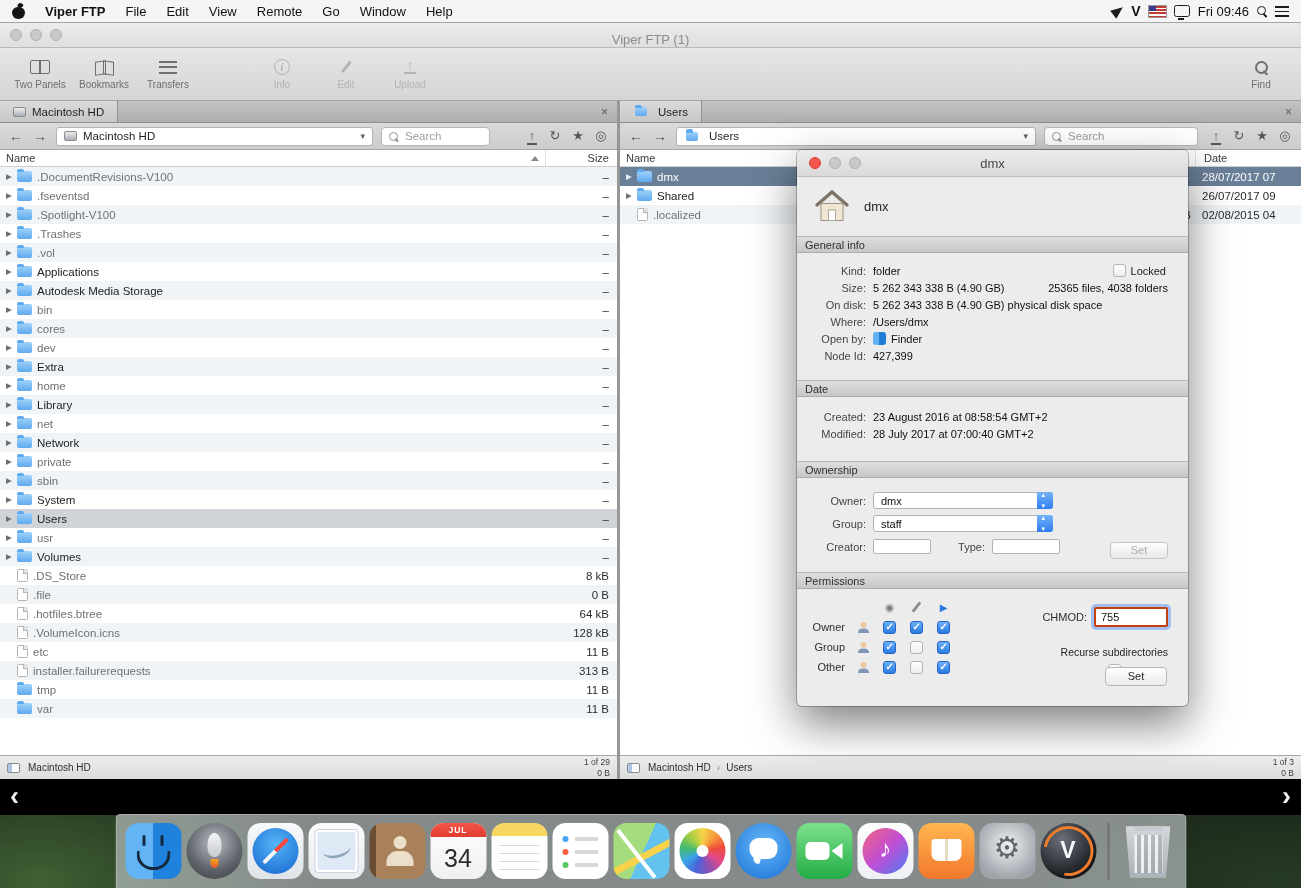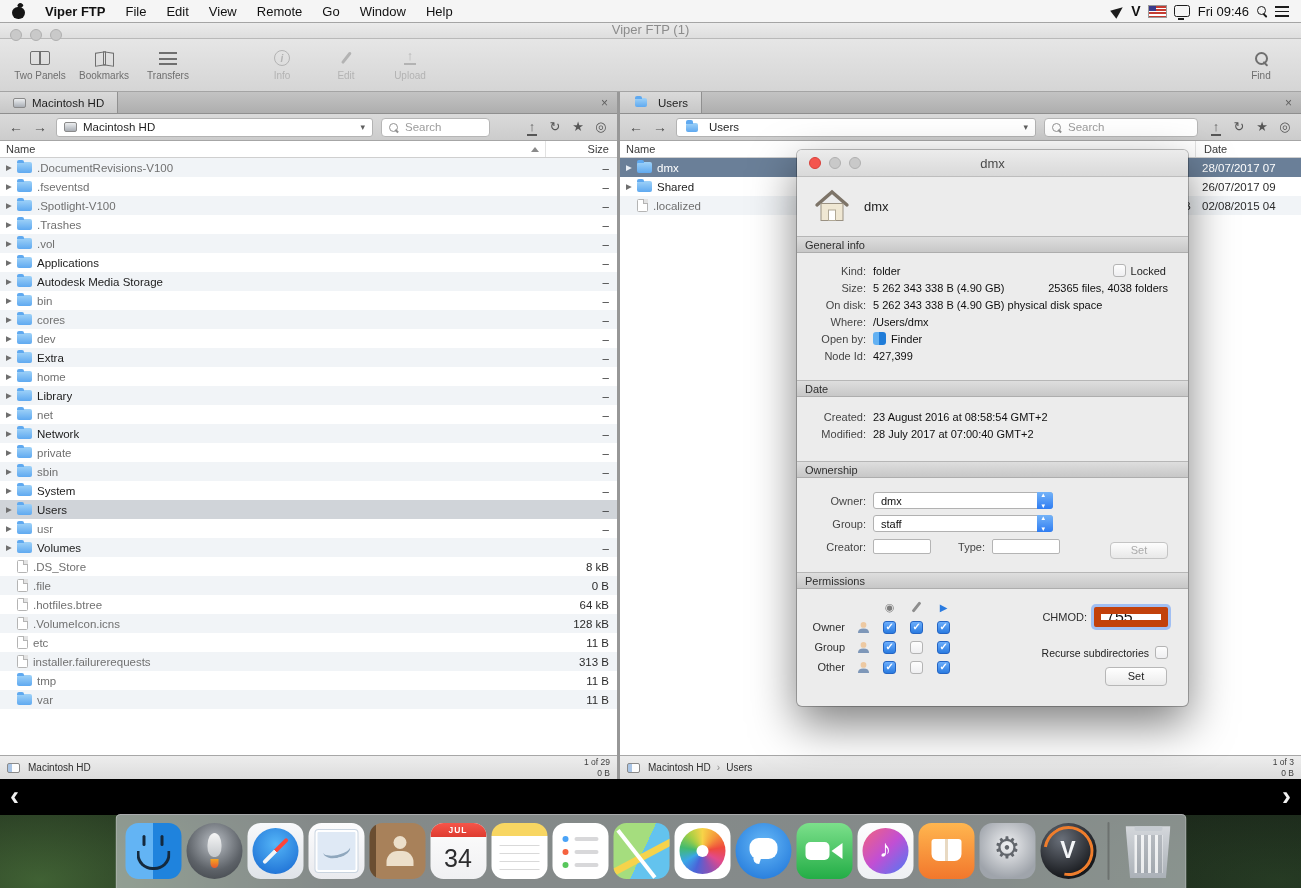--- a/index.html
+++ b/index.html
@@ -32,22 +32,22 @@
   .mb-display { width:16px; height:12px; border:1.6px solid #1c1c1c; border-radius:2.5px; position:relative; flex:none; }
   .mb-display::after { content:""; position:absolute; left:3.5px; bottom:-3.6px; width:5.5px; height:2px; background:#1c1c1c; }
   .mb-clock { font-size:13px; }
   .mb-search { width:10px; height:10px; position:relative; flex:none; }
   .mb-search::before { content:""; position:absolute; left:0; top:0; width:7px; height:7px; border:1.7px solid #1c1c1c; border-radius:50%; }
   .mb-search::after { content:""; position:absolute; left:6.6px; top:6.6px; width:4.5px; height:1.8px; background:#1c1c1c; transform:rotate(45deg); transform-origin:0 0; border-radius:1px; }
   .mb-nc { width:14px; height:11px; background:repeating-linear-gradient(180deg,#1c1c1c 0 1.6px,transparent 1.6px 4.7px); flex:none; }
 
   
   .app-window { position:absolute; top:22px; left:0; width:1301px; height:757px; background:#ececec; display:flex; flex-direction:column; z-index:10; }
-  .titlebar { height:17px; flex:none; background:linear-gradient(#ececec,#dedede); border-bottom:1px solid #b9b9b9;
-    position:relative; display:flex; align-items:flex-start; justify-content:center; color:#8c8c8c; font-size:13px; }
+  .titlebar { height:26px; flex:none; background:linear-gradient(#ececec,#dedede); border-bottom:1px solid #b9b9b9;
+    position:relative; display:flex; align-items:flex-end; justify-content:center; color:#8c8c8c; font-size:13px; }
   .lights { position:absolute; left:10px; top:7px; display:flex; gap:8px; }
   .light { width:12px; height:12px; border-radius:50%; background:#c9c9c9; border:1px solid #b0b0b0; }
   .light.red { background:#f4554e; border-color:#d8403a; }
 
   .toolbar { height:53px; flex:none; background:linear-gradient(#e6e6e6,#d5d5d5); border-bottom:1px solid #a4a4a4;
     display:flex; align-items:center; padding:0 14px; gap:12px; }
   .tb-btn { display:flex; flex-direction:column; align-items:center; justify-content:center; gap:3px; min-width:52px; color:#6e6e6e; }
   .tb-label { font-size:10px; }
   .tb-btn.disabled { color:#b3b3b3; }
   .glyph { height:18px; display:flex; align-items:center; justify-content:center; }
@@ -187,23 +187,23 @@
     border:1px solid #c4c4c4; border-radius:4px; color:#ababab; text-align:center; line-height:15px; font-size:11px; }
   .sec-perm { height:117px; position:relative; padding-top:8px; }
   .perm-grid { display:grid; grid-template-columns:46px 26px 27px 27px 27px; grid-template-rows:20px 20px 20px 20px; margin-left:7px; }
   .perm-grid > span { display:flex; align-items:center; justify-content:center; }
   .perm-label { justify-content:flex-end !important; padding-right:5px; color:#2e2e2e; font-size:11px; }
   .read-glyph::after { content:"◉"; color:#7d7d7d; font-size:11px; }
   .write-glyph { position:relative; }
   .write-glyph::after { content:""; position:absolute; width:3px; height:12px; background:#8e8e8e; border-radius:1px; transform:rotate(38deg); }
   .exec-glyph::after { content:"▶"; color:#2a7be0; font-size:10px; }
   .chmod-wrap { position:absolute; right:20px; top:18px; display:flex; align-items:center; gap:7px; color:#2e2e2e; }
-  .chmod-input { width:74px; height:20px; background:#fff; border:7px solid #c2410c; border-radius:2px;
-    box-shadow:0 0 0 3px rgba(100,155,250,.55); font:inherit; font-size:16px; padding:0 5px; outline:none; color:#111; }
-  .recurse-wrap { position:absolute; right:20px; top:57px; display:flex; align-items:center; gap:6px; font-size:10.5px; color:#222; }
+  .chmod-input { width:74px; height:20px; background:#fff; border:2px solid #c2410c; border-radius:2px;
+    box-shadow:0 0 0 3px rgba(100,155,250,.55); font:inherit; font-size:11px; padding:0 5px; outline:none; color:#111; }
+  .recurse-wrap { position:absolute; right:20px; top:57px; display:flex; align-items:center; gap:6px; font-size:10.5px; color:#222;flex-direction:column; }
   .btn-set { position:absolute; right:21px; top:78px; width:62px; height:19px; background:linear-gradient(#ffffff,#ebebeb);
     border:1px solid #b7b7b7; border-radius:4px; text-align:center; line-height:17px; font-size:11px; color:#1e1e1e; }
 
   
   .dock { position:absolute; bottom:0; left:50%; transform:translateX(-50%); display:flex; align-items:center; gap:5px;
     padding:7px 9px 8px; background:rgba(213,217,222,.58); border:1px solid rgba(255,255,255,.35); border-bottom:none;
     border-radius:5px 5px 0 0; z-index:30; }
   .di { width:56px; height:56px; border-radius:13px; position:relative; flex:none; }
   .di-finder { background:linear-gradient(90deg,#63b4f4 0 50%,#1f83dd 50%); overflow:hidden; }
   .di-finder::before { content:""; position:absolute; top:12px; left:17px; width:3.5px; height:11px; background:#14293d; border-radius:2px; box-shadow:18px 0 0 #14293d; }

